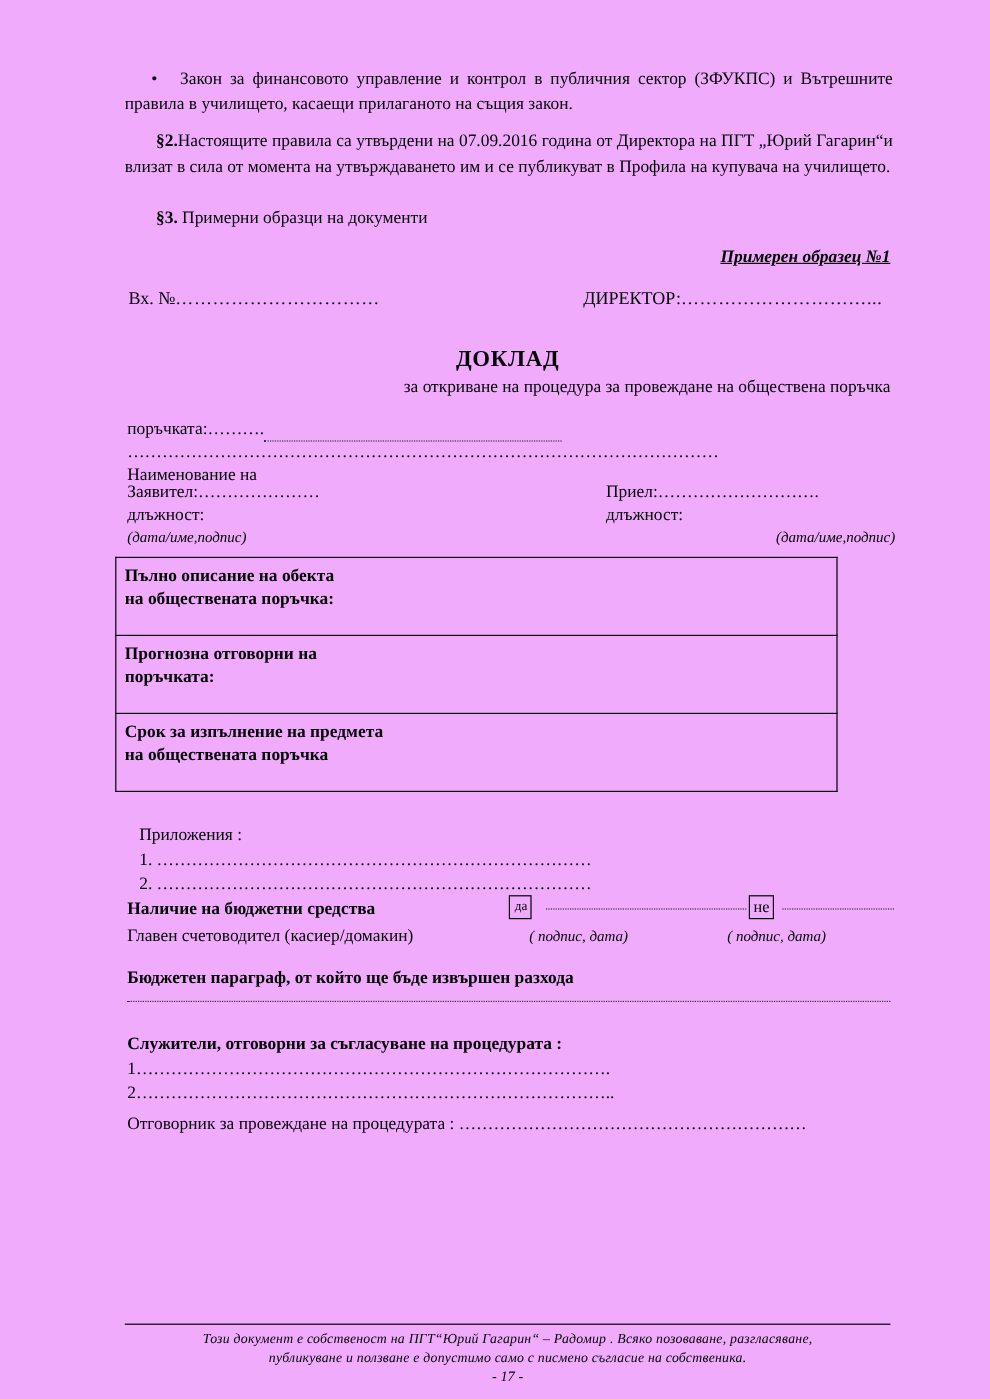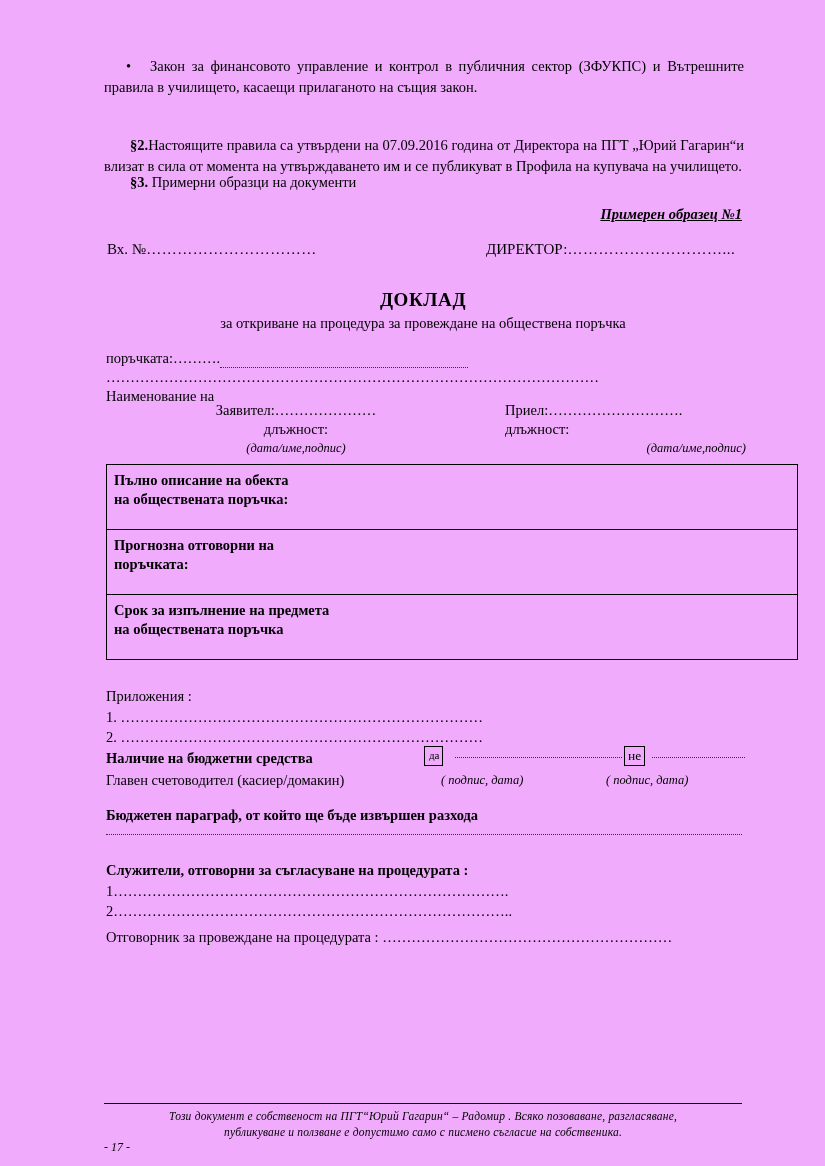--- a/index.html
+++ b/index.html
@@ -46,21 +46,20 @@
     text-align: left;
     padding-left: 22px;
     box-sizing: border-box;
   }
 
   .sec2 {
     position: absolute;
     left: 104px;
     top: 108px;
     width: 640px;
-    margin-top: 27px;
   }
   .sec2 .indent { display:inline-block; width: 26px; }
 
   .sec3 {
     position: absolute;
     left: 104px;
     top: 172px;
     width: 640px;
   }
   .sec3 .indent { display:inline-block; width: 26px; }
@@ -109,21 +108,21 @@
     text-align: center;
     font-size: 19px;
     font-weight: bold;
     letter-spacing: 0.6px;
   }
   .doc-subtitle {
     position: absolute;
     left: 104px;
     top: 315px;
     width: 638px;
-    text-align: center;
+    text-align: right;
     font-size: 14.5px;
   }
 
   
   .name-block {
     position: absolute;
     left: 106px;
     top: 349px;
     width: 640px;
     font-size: 14.5px;
@@ -139,21 +138,21 @@
   
   .appl-block {
     position: absolute;
     left: 106px;
     top: 401px;
     width: 640px;
     font-size: 14.5px;
     line-height: 19px;
   }
   .appl-col-left {
-    position: absolute; left: 0; top: 0; width: 380px; text-align: center;
+    position: absolute; left: 0; top: 0; width: 380px;
   }
   .appl-col-right {
     position: absolute; left: 399px; top: 0; width: 240px;
   }
   .sig-hint {
     font-style: italic;
     font-size: 12.5px;
   }
   .sig-hint-right {
     position: absolute;
@@ -161,40 +160,40 @@
     top: 38px;
     width: 241px;
     text-align: right;
     font-style: italic;
     font-size: 12.5px;
   }
 
   
   .form-table {
     position: absolute;
-    left: 106px;
+    left: 96px;
     top: 464px;
-    width: 692px;
+    width: 602px;
     border-collapse: collapse;
     table-layout: fixed;
   }
   .form-table td {
     border: 1.6px solid #000000;
     padding: 6px 8px 6px 7px;
     font-size: 14.5px;
     font-weight: bold;
     line-height: 19px;
     vertical-align: top;
   }
   .cell-tall { height: 52px; }
 
   
   .attach-block {
     position: absolute;
-    left: 106px;
+    left: 116px;
     top: 686px;
     width: 640px;
     font-size: 14.5px;
     line-height: 20.5px;
   }
 
   
   .budget-block {
     position: absolute;
     left: 106px;
@@ -302,21 +301,21 @@
     font-size: 11.5px;
     font-style: italic;
     line-height: 16px;
     letter-spacing: 0.2px;
   }
   .footer-page {
     position: absolute;
     left: 104px;
     top: 1140px;
     width: 638px;
-    text-align: left;
+    text-align: center;
     font-size: 12px;
     font-style: italic;
   }
 </style>
 </head>
 <body>
 
 <div id="page">
   <div class="content">
 

